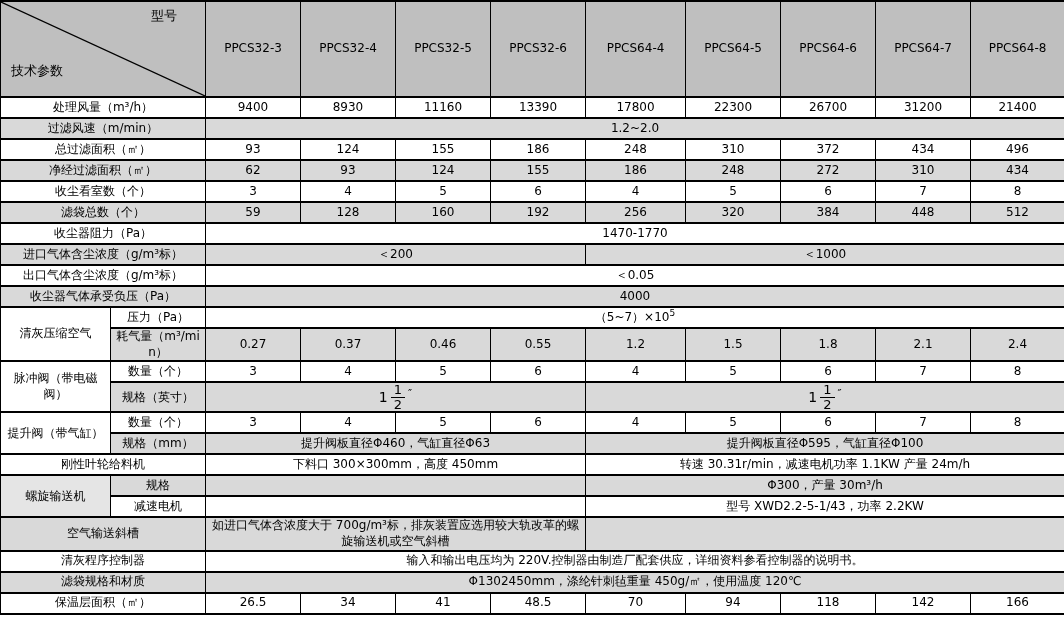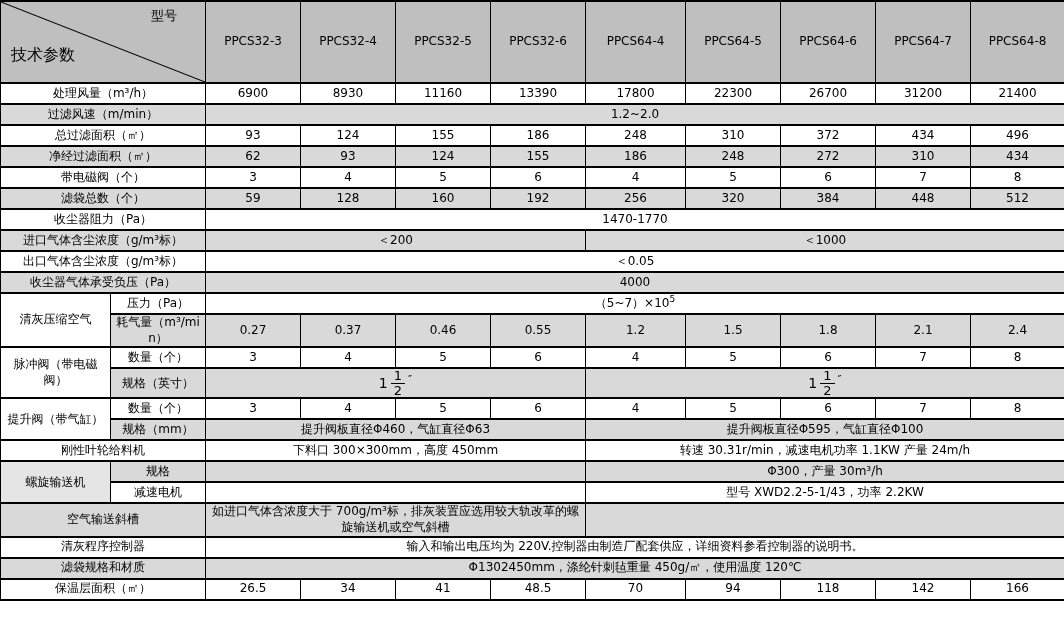--- a/index.html
+++ b/index.html
@@ -11,24 +11,24 @@
     border-top-width:2px;border-bottom-width:2px;
     text-align:center;vertical-align:middle;
     font-size:12px;line-height:1.3;
     height:19px;padding:0 2px;background:#fff;
     overflow:hidden;word-break:break-all;
   }
   tr.alt td{background:#d9d9d9;}
   td.group{background:#ffffff;}
   tr.alt td.group{background:#e5e5e5;}
   tr.header-row td{background:#bfbfbf;height:72px;}
-  td.corner{position:relative;padding:4px;}
+  td.corner{position:relative;padding:11px;}
   td.corner svg{position:absolute;left:0;top:0;width:100%;height:100%;}
   .corner-top{position:absolute;top:6px;right:28px;font-size:13px;}
-  .corner-bottom{position:absolute;bottom:16px;left:10px;font-size:16px;}
+  .corner-bottom{position:absolute;bottom:16px;left:10px;font-size:13px;}
   sup{font-size:9px;line-height:0;}
   .frac-wrap{display:inline-flex;align-items:center;gap:3px;}
   .frac-pre{font-size:14px;}
   .frac{display:inline-flex;flex-direction:column;line-height:1.05;font-size:13px;}
   .frac .num{border-bottom:1px solid #000;padding:0 3px;}
   .frac .den{padding:0 3px;}
   .frac-post{font-size:11px;align-self:flex-start;margin-top:4px;}
 </style>
 </head>
 <body>
@@ -64,21 +64,21 @@
           <td class="model">PPCS64-4</td>
           <td class="model">PPCS64-5</td>
           <td class="model">PPCS64-6</td>
           <td class="model">PPCS64-7</td>
           <td class="model">PPCS64-8</td>
         </tr>
     </thead>
     <tbody id="tbody">
         <tr>
           <td class="label" colspan="2">处理风量（m³/h）</td>
-          <td class="val">6900</td>
+          <td class="val">9400</td>
           <td class="val">8930</td>
           <td class="val">11160</td>
           <td class="val">13390</td>
           <td class="val">17800</td>
           <td class="val">22300</td>
           <td class="val">26700</td>
           <td class="val">31200</td>
           <td class="val">21400</td>
         </tr>
         <tr class="alt">
@@ -103,21 +103,21 @@
           <td class="val">93</td>
           <td class="val">124</td>
           <td class="val">155</td>
           <td class="val">186</td>
           <td class="val">248</td>
           <td class="val">272</td>
           <td class="val">310</td>
           <td class="val">434</td>
         </tr>
         <tr>
-          <td class="label" colspan="2">带电磁阀（个）</td>
+          <td class="label" colspan="2">收尘看室数（个）</td>
           <td class="val">3</td>
           <td class="val">4</td>
           <td class="val">5</td>
           <td class="val">6</td>
           <td class="val">4</td>
           <td class="val">5</td>
           <td class="val">6</td>
           <td class="val">7</td>
           <td class="val">8</td>
         </tr>

